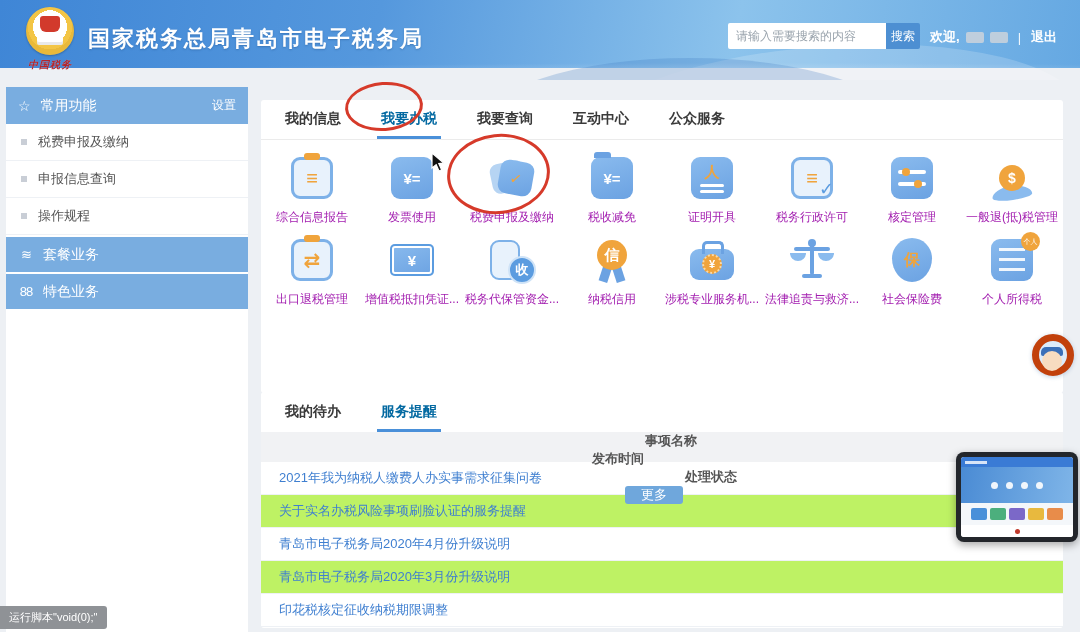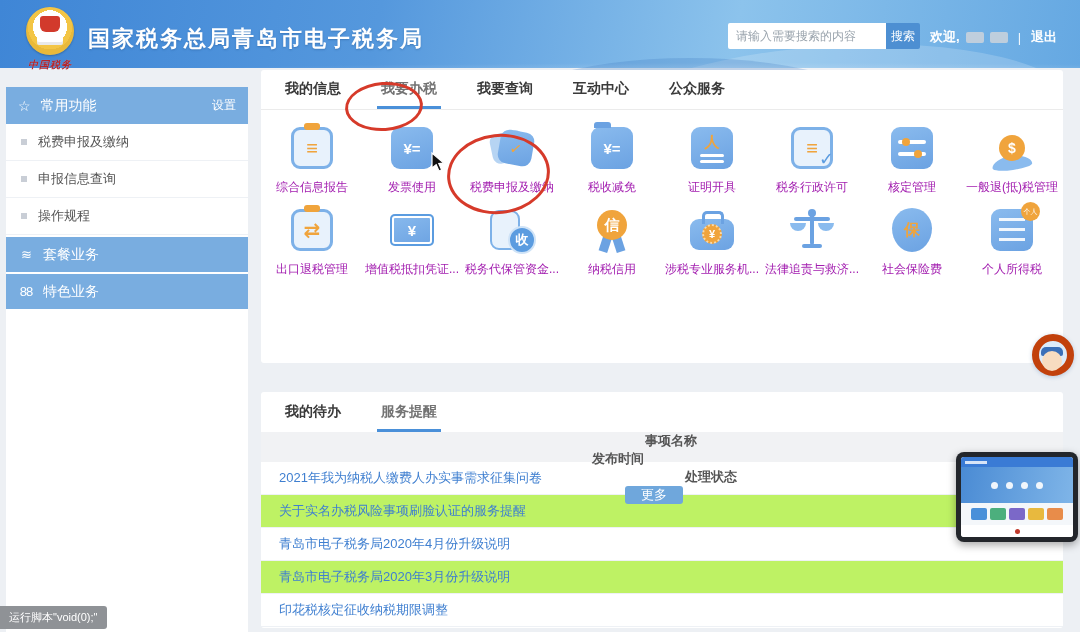--- a/index.html
+++ b/index.html
@@ -48,28 +48,28 @@
   .sb-head .act { font-size:12px; cursor:pointer; }
   .sq-item { height:37px; display:flex; align-items:center; padding:0 12px; font-size:13px;
     color:#555; border-bottom:1px solid #eef1f5; cursor:pointer; }
   .sq-item .bullet { width:6px; height:6px; background:#c9ced6; margin:0 11px 0 3px; }
   .sb-blue { height:35px; margin-top:2px; background:#79ade0; color:#fff; display:flex;
     align-items:center; padding:0 12px; font-size:14px; cursor:pointer; }
   .sb-blue .ico { width:16px; margin-right:9px; font-size:13px; text-align:center; letter-spacing:-1px; }
 
   
   .card { position:absolute; left:261px; width:802px; background:#fff; border-radius:3px; }
-  #card-services { top:70px; height:293px; }
+  #card-services { top:100px; height:293px; }
   #card-todo { top:392px; height:236px; }
 
   .tabbar { display:flex; align-items:flex-end; height:40px; padding:0 24px;
     border-bottom:1px solid #ebebeb; }
   .tab { font-size:14px; font-weight:bold; color:#3a3a3a; margin-right:40px; padding-bottom:11px;
     cursor:pointer; position:relative; }
-  .tab.active { color:#737373;text-align:center; }
+  .tab.active { color:#0369a1;text-align:center; }
   .tab.active:after { content:""; position:absolute; left:-4px; right:-4px; bottom:0; height:3px;
     background:#4a90d9; }
 
   
   .svc-grid { display:grid; grid-template-columns:repeat(8,100px); padding:6px 0 0 1px; }
   .svc { height:82px; text-align:center; cursor:pointer; padding-top:8px; }
   .svc-icon { width:48px; height:48px; margin:0 auto; position:relative;
     display:flex; align-items:center; justify-content:center; }
   .svc-label { margin-top:7px; font-size:12px; color:#a21caf; white-space:nowrap; }
   .ic-base { width:42px; height:42px; border-radius:9px;

